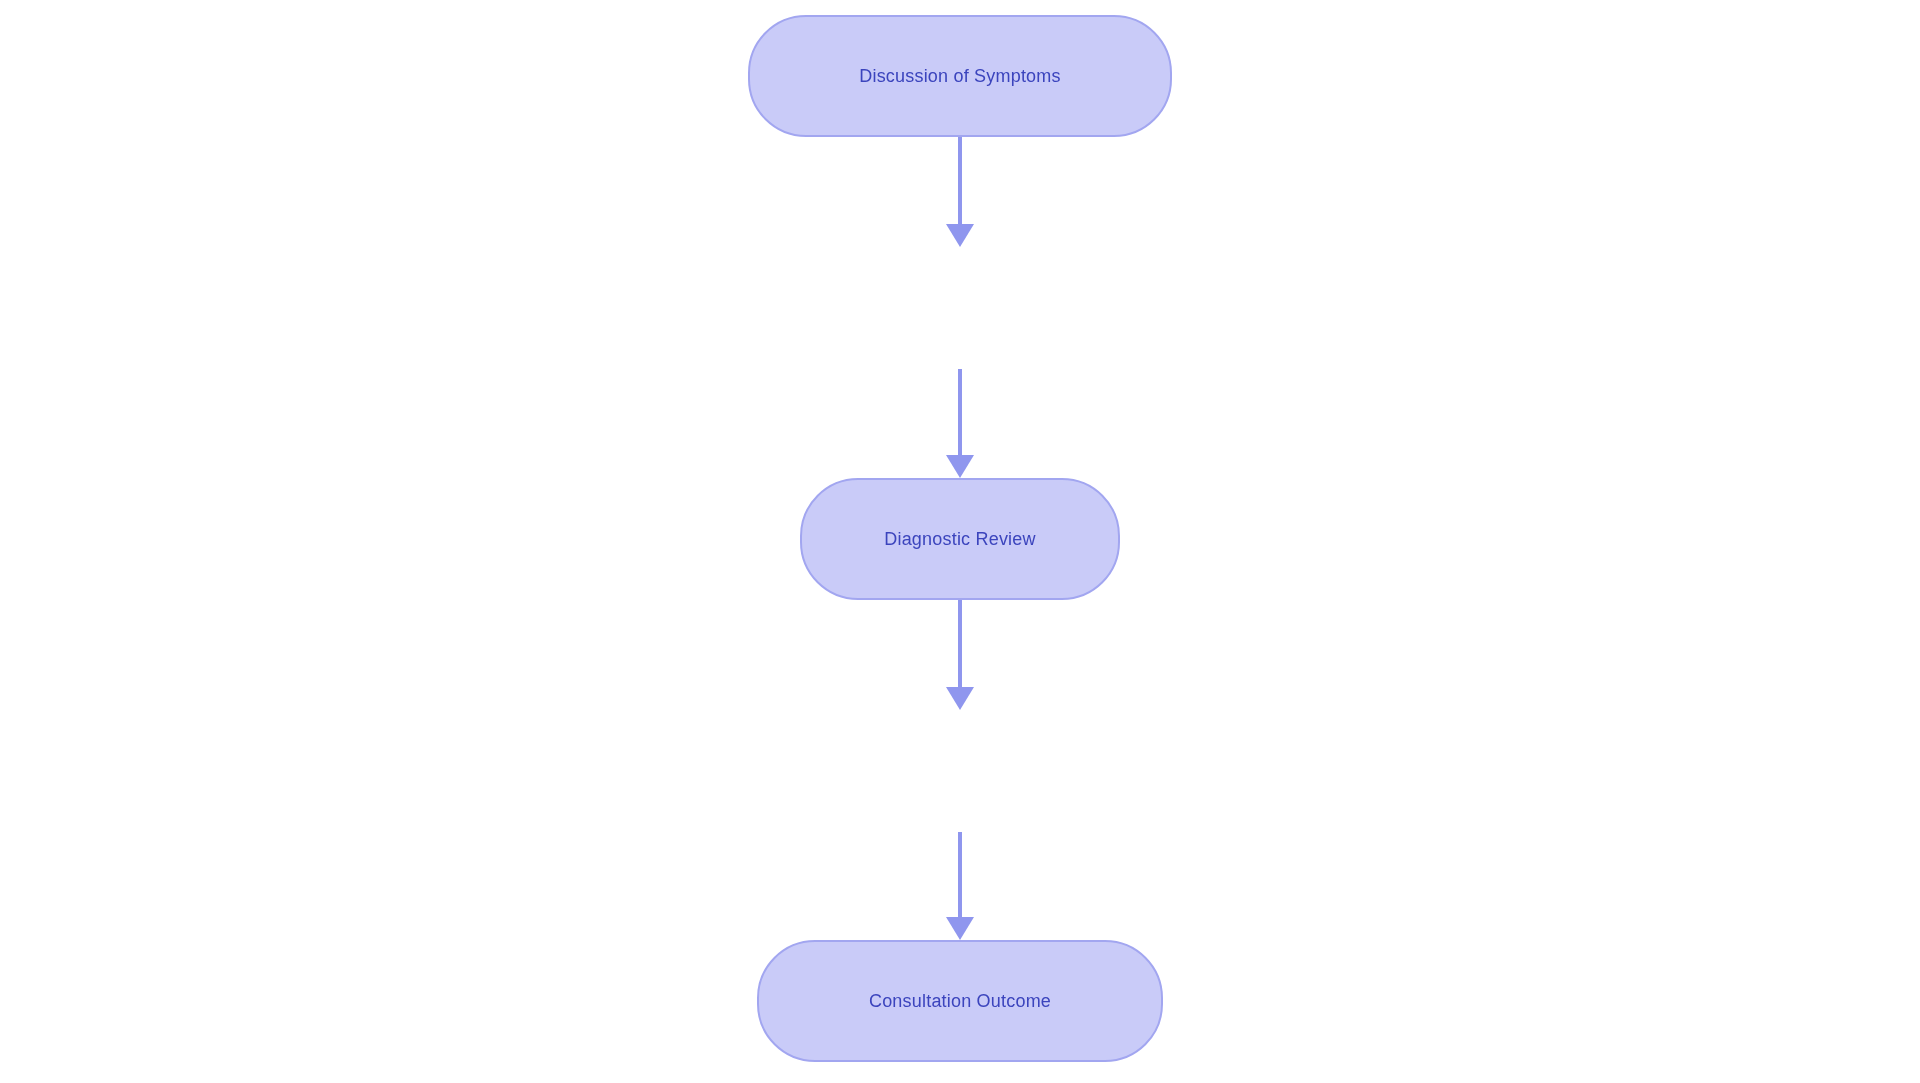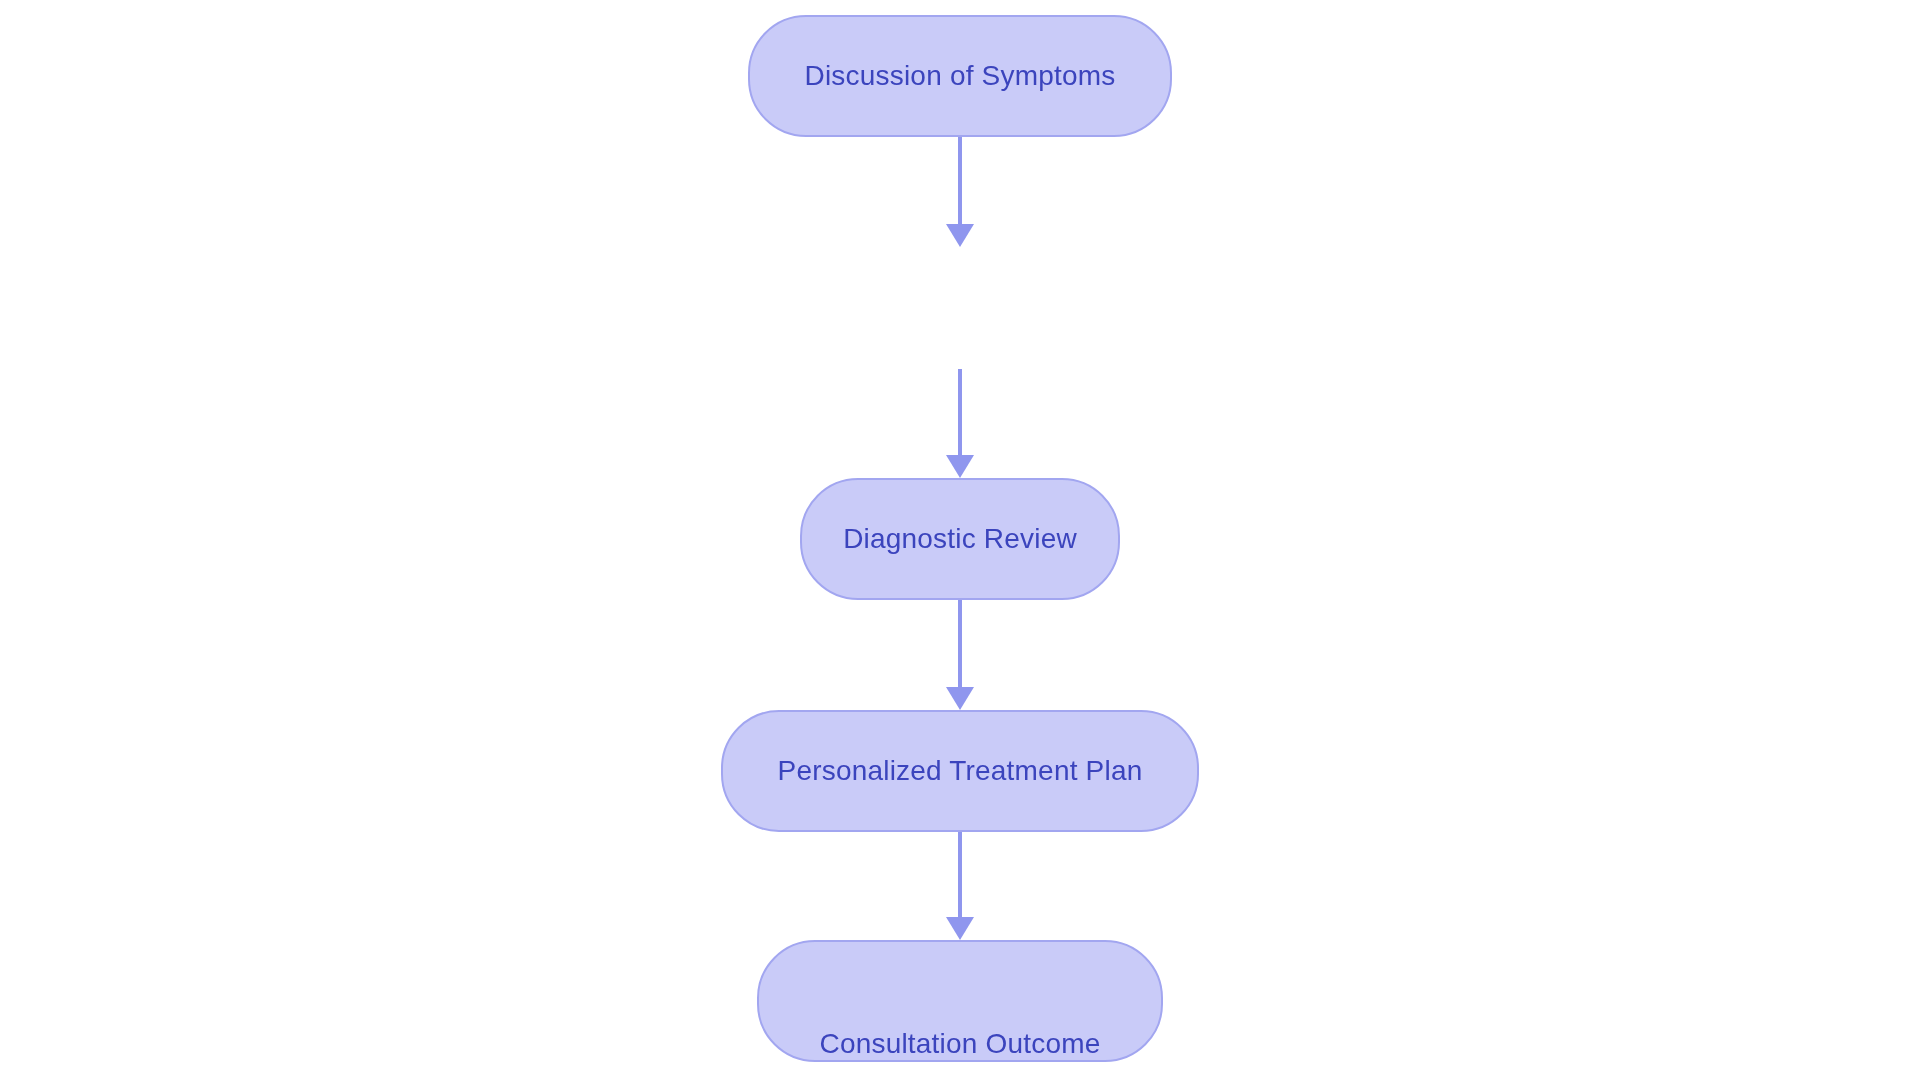--- a/index.html
+++ b/index.html
@@ -21,29 +21,29 @@
     transform: translateX(-50%);
     height: 122px;
     box-sizing: border-box;
     background: #c9cbf8;
     border: 2px solid #a2a6f0;
     border-radius: 58px;
     display: flex;
     align-items: center;
     justify-content: center;
     color: #3b44bd;
-    font-size: 28px;
+    font-size: 18px;
     letter-spacing: 0.2px;
     white-space: nowrap;
   }
   .node-1 { top: 15px;  width: 424px; }
   .node-2 { top: 247px; width: 446px; }
   .node-3 { top: 478px; width: 320px; }
   .node-4 { top: 710px; width: 478px; }
-  .node-5 { top: 940px; width: 406px; align-items: flex-end; }
+  .node-5 { top: 940px; width: 406px; }
 
   .connector {
     position: absolute;
     left: 50%;
     transform: translateX(-50%);
     width: 28px;
     display: flex;
     flex-direction: column;
     align-items: center;
   }
@@ -87,23 +87,20 @@
 
   <div class="node node-3">
     <span>Diagnostic Review</span>
   </div>
 
   <div class="connector conn-3">
     <div class="line"></div>
     <div class="head"></div>
   </div>
 
-  <div class="node node-4">
-    <span>Personalized Treatment Plan</span>
-  </div>
 
   <div class="connector conn-4">
     <div class="line"></div>
     <div class="head"></div>
   </div>
 
   <div class="node node-5">
     <span>Consultation Outcome</span>
   </div>
 

